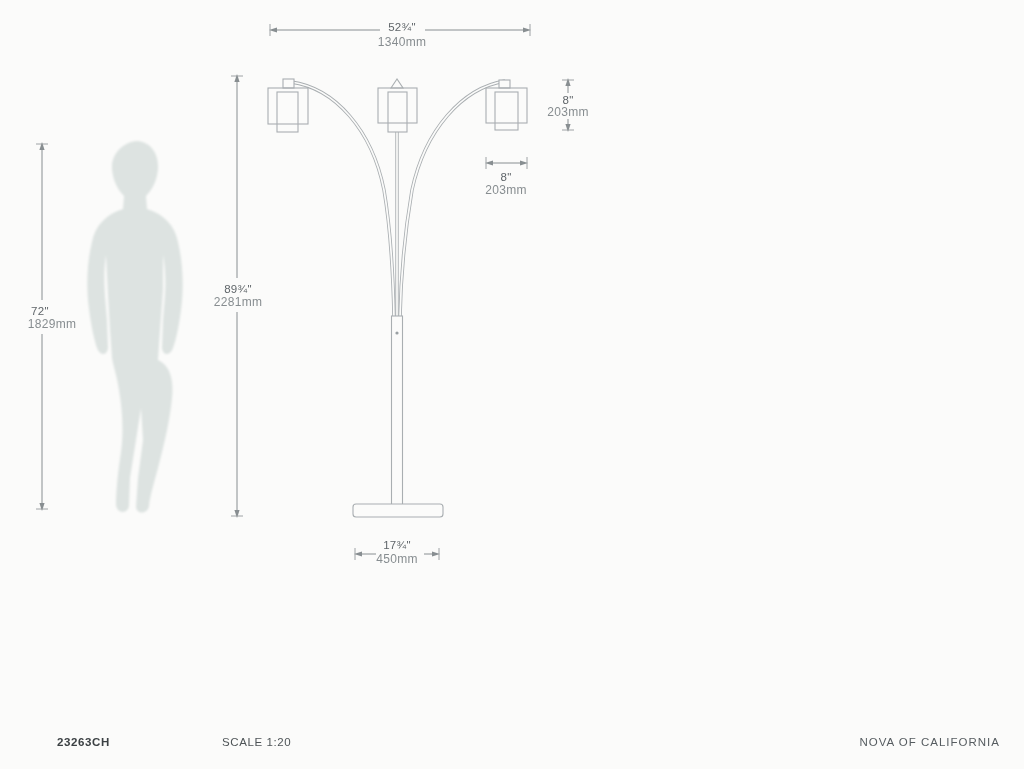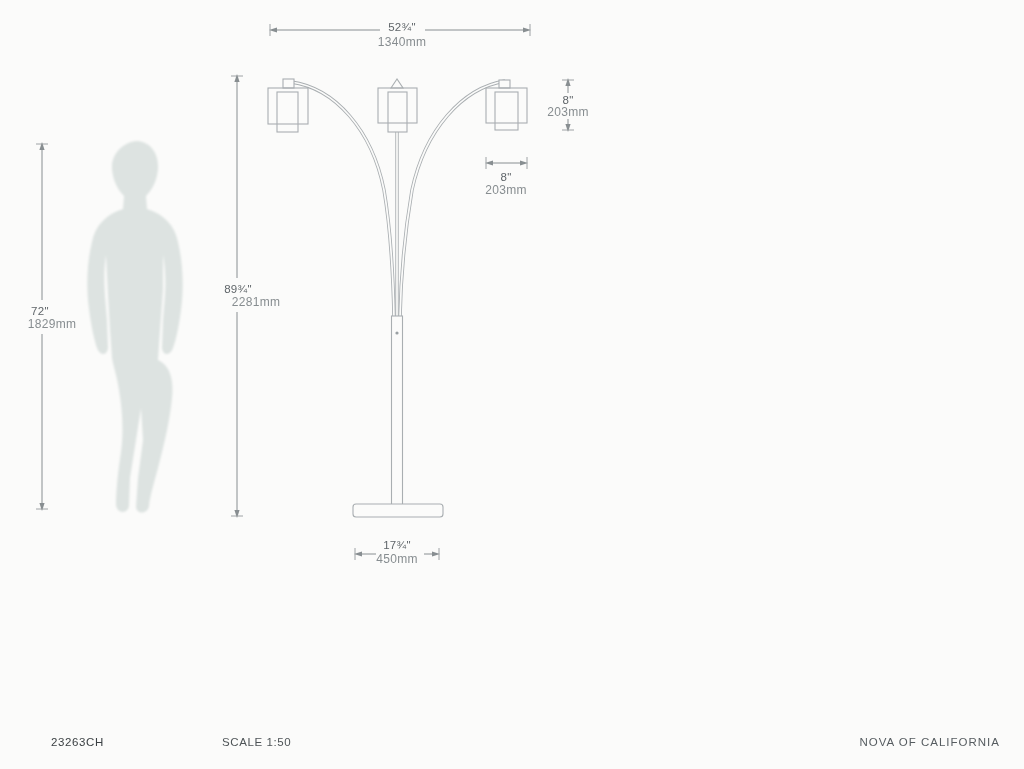--- a/index.html
+++ b/index.html
@@ -27,21 +27,21 @@
   .label.primary{color:#5f6569;font-size:11.5px;}
   .label.metric{color:#878d90;font-size:12px;}
   .footer-item{
     position:absolute;
     top:736px;
     font-size:11.5px;
     letter-spacing:.6px;
     color:#4e5457;
     white-space:nowrap;
   }
-  .footer-sku{left:51px;font-weight:normal;color:#3b4043;}
+  .footer-sku{left:57px;font-weight:bold;color:#3b4043;}
   .footer-scale{left:222px;}
   .footer-brand{right:24px;letter-spacing:1px;color:#565c60;margin-left:24px;}
 </style>
 </head>
 <body>
 
 <div class="sheet">
 
   <svg class="draw" width="1024" height="769" viewBox="0 0 1024 769">
     <defs>
@@ -194,25 +194,25 @@
   <div class="label primary" style="left:402px;top:21px;">52¾"</div>
   <div class="label metric" style="left:402px;top:36px;">1340mm</div>
 
   <div class="label primary" style="left:568px;top:94px;">8"</div>
   <div class="label metric" style="left:568px;top:106px;">203mm</div>
 
   <div class="label primary" style="left:506px;top:171px;">8"</div>
   <div class="label metric" style="left:506px;top:184px;">203mm</div>
 
   <div class="label primary" style="left:238px;top:283px;">89¾"</div>
-  <div class="label metric" style="left:256px;top:296px;">2281mm</div>
+  <div class="label metric" style="left:238px;top:296px;">2281mm</div>
 
   <div class="label primary" style="left:40px;top:305px;">72"</div>
   <div class="label metric" style="left:40px;top:318px;margin-left:12px;">1829mm</div>
 
   <div class="label primary" style="left:397px;top:539px;">17¾"</div>
   <div class="label metric" style="left:397px;top:553px;text-align:center;">450mm</div>
 
   <div class="footer-item footer-sku">23263CH</div>
-  <div class="footer-item footer-scale">SCALE 1:50</div>
+  <div class="footer-item footer-scale">SCALE 1:20</div>
   <div class="footer-item footer-brand">NOVA OF CALIFORNIA</div>
 
 </div>
 
 </body></html>

